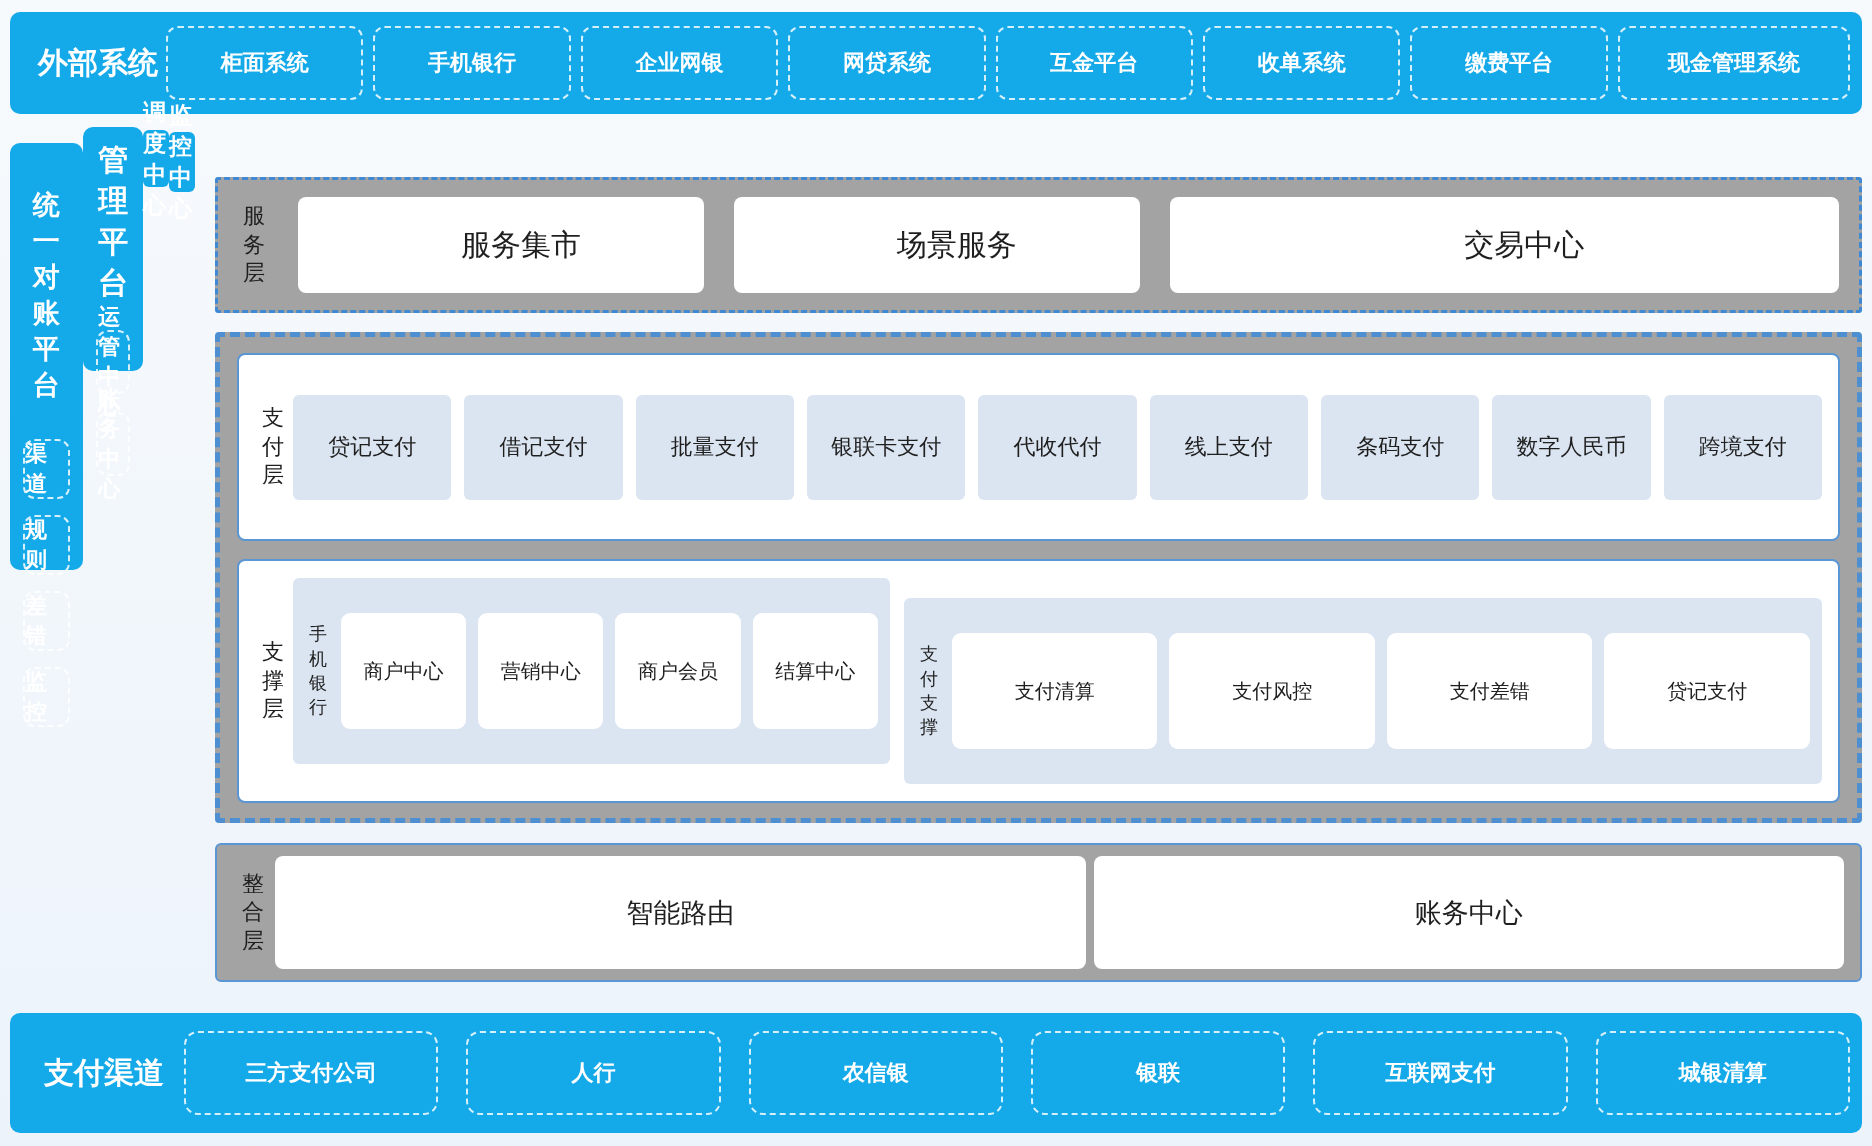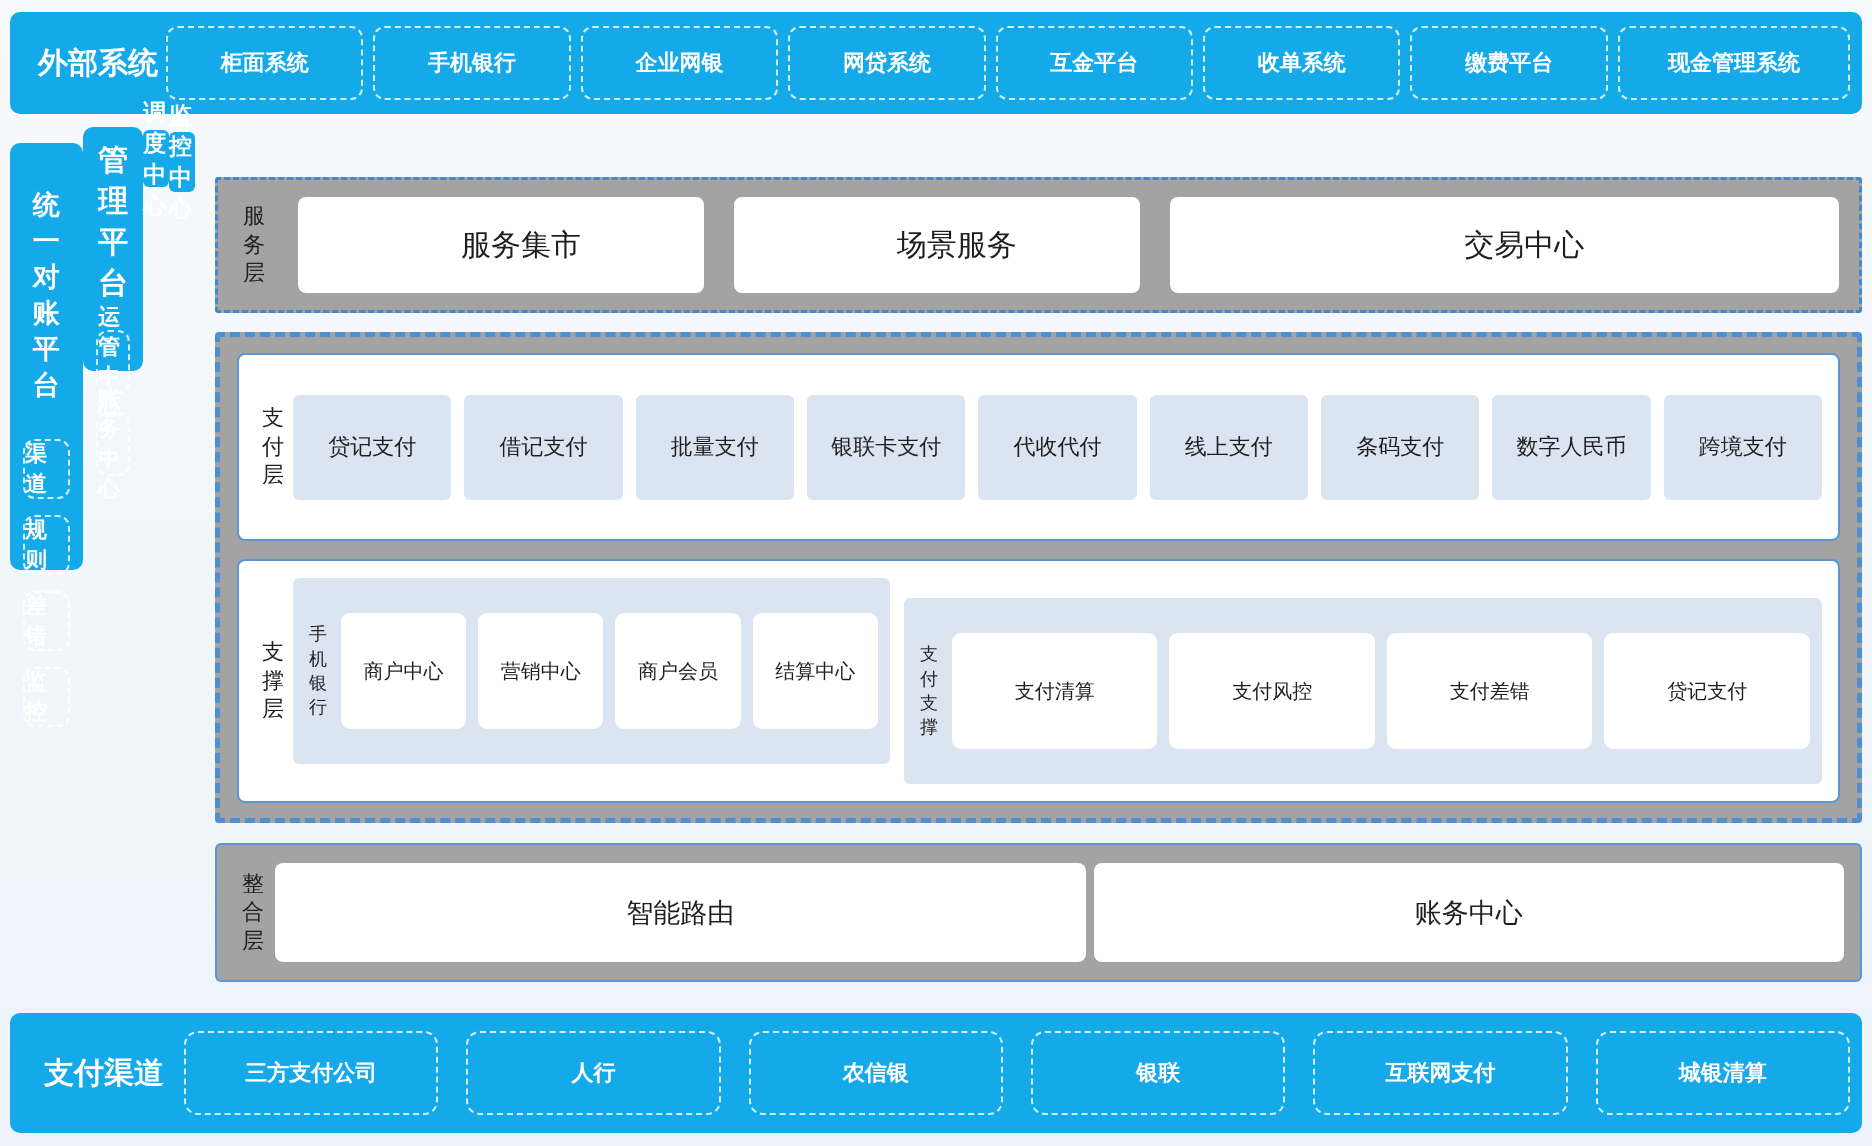--- a/index.html
+++ b/index.html
@@ -137,21 +137,21 @@
 
   .integration-layer {
     margin-top: 20px;
     height: 139px;
     border: 2px solid #5B96D4;
     border-radius: 6px;
     display: flex; align-items: center;
     padding: 0 16px 0 22px;
     gap: 8px;
   }
-  .integration-layer .white-box { height: 99px; font-size: 27px; }
+  .integration-layer .white-box { height: 113px; font-size: 27px; }
   .int-1 { flex: 1.08; }
   .int-2 { flex: 1; }
 </style>
 </head>
 <body>
 
 <div class="page">
 
   <div class="band blue">
     <div class="band-label">外部系统</div>

